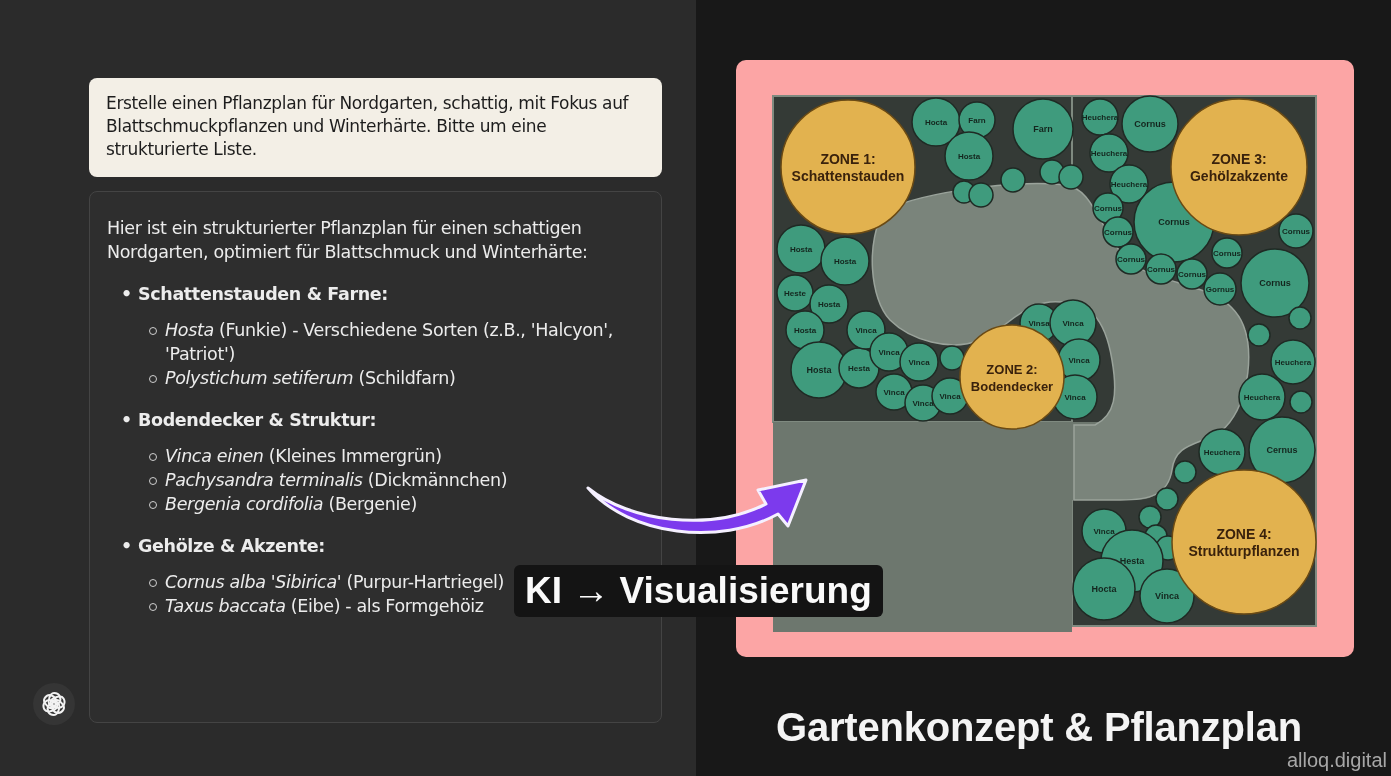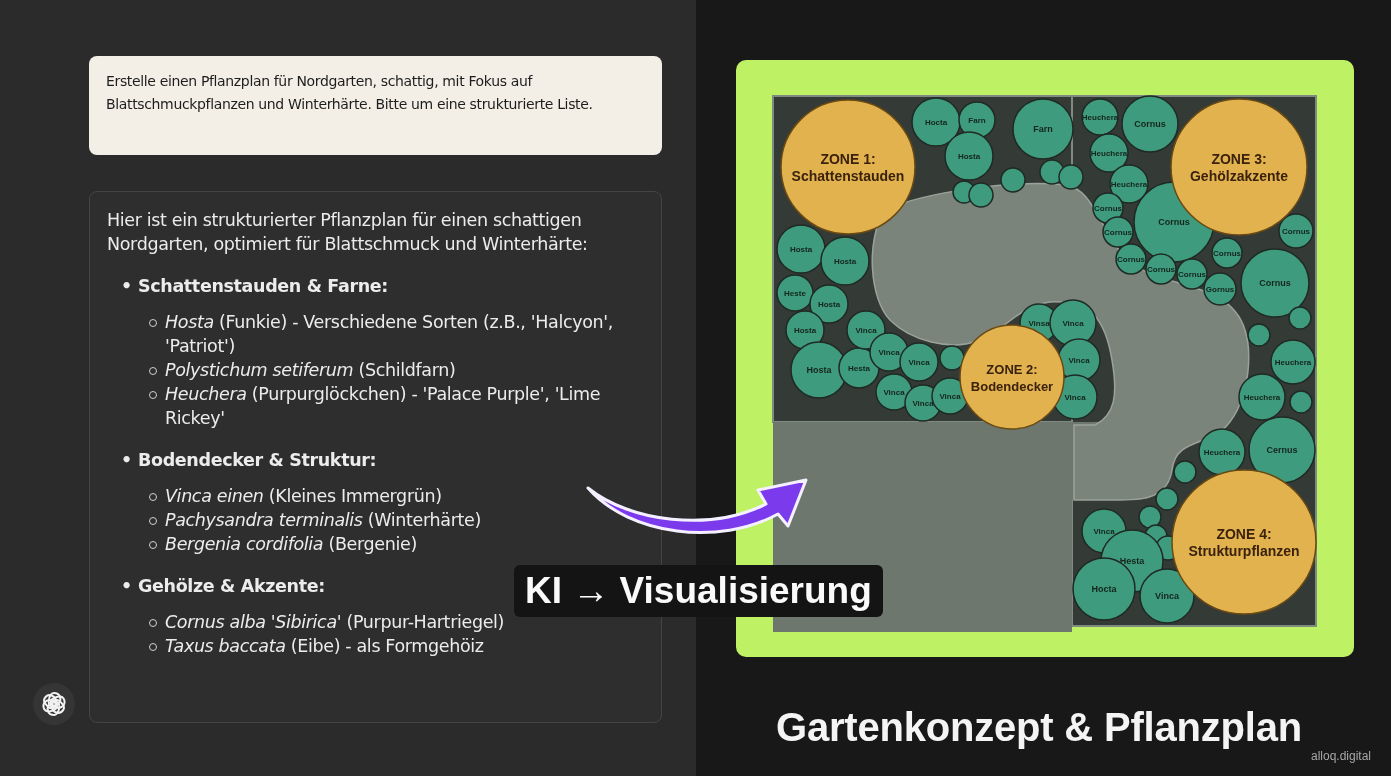--- a/index.html
+++ b/index.html
@@ -3,30 +3,30 @@
 <meta charset="utf-8">
 <style>
   * { box-sizing: border-box; margin: 0; padding: 0; }
   html, body { width: 1391px; height: 776px; overflow: hidden; background: #1a1a1a; }
   body { position: relative; font-family: "DejaVu Sans", sans-serif; }
 
   .left-pane { position: absolute; left: 0; top: 0; width: 696px; height: 776px; background: #2b2b2b; }
   .right-pane { position: absolute; left: 696px; top: 0; width: 695px; height: 776px; background: #181818; }
 
   .user-bubble {
-    position: absolute; left: 89px; top: 56px; width: 573px; height: 99px;
+    position: absolute; left: 89px; top: 78px; width: 573px; height: 99px;
     background: #f3efe6; border-radius: 8px; padding: 14px 17px;
-    color: #1d1d1d; font-family: "DejaVu Sans", sans-serif; font-size: 14px; line-height: 23px;
+    color: #1d1d1d; font-family: "DejaVu Sans", sans-serif; font-size: 17px; line-height: 23px;
     letter-spacing: -0.35px;
   }
 
   .reply-card {
     position: absolute; left: 89px; top: 191px; width: 573px; height: 532px;
     background: #2e2e2e; border: 1px solid #444; border-radius: 8px;
-    padding: 16px 17px; color: #ececec;
+    padding: 24px 17px; color: #ececec;
     font-family: "DejaVu Sans", sans-serif; font-size: 17.5px; line-height: 24px;
     letter-spacing: -0.35px;
   }
   .reply-intro { margin-bottom: 18px; }
   .section { margin-bottom: 18px; }
   .section-title { font-weight: bold; padding-left: 31px; position: relative; margin-bottom: 12px; }
   .section-title::before { content: "•"; position: absolute; left: 14px; top: 0; }
   .plant-item { position: relative; padding-left: 58px; }
   .plant-item::before {
     content: ""; position: absolute; left: 42px; top: 9px; width: 6px; height: 6px;
@@ -34,32 +34,32 @@
   }
   .plant-item .latin { font-style: italic; }
 
   .assistant-avatar {
     position: absolute; left: 33px; top: 683px; width: 42px; height: 42px; border-radius: 50%;
     background: #353535; display: flex; align-items: center; justify-content: center;
   }
 
   .garden-card {
     position: absolute; left: 736px; top: 60px; width: 618px; height: 597px;
-    background: #bef264; border-radius: 10px;
+    background: #fca5a5; border-radius: 10px;
   }
   .garden-svg { position: absolute; left: 0; top: 0; }
 
   .caption-title {
     position: absolute; left: 776px; top: 705px; width: 560px;
     color: #f4f4f4; font-family: "Liberation Sans", sans-serif; font-weight: bold;
     font-size: 40px; letter-spacing: -0.2px; white-space: nowrap;
   }
   .watermark {
-    position: absolute; right: 20px; top: 749px; color: #a7a7a7;
-    font-family: "Liberation Sans", sans-serif; font-size: 12px;
+    position: absolute; right: 4px; top: 749px; color: #a7a7a7;
+    font-family: "Liberation Sans", sans-serif; font-size: 20px;
   }
 
   .overlay-label {
     position: absolute; left: 514px; top: 565px; height: 52px; padding: 0 11px;
     background: #141414; border-radius: 6px; display: flex; align-items: center;
     color: #fafafa; font-family: "Liberation Sans", sans-serif; font-weight: bold; font-size: 37px;
     white-space: nowrap;
   }
   .arrow-svg { position: absolute; left: 580px; top: 470px; }
 </style>
@@ -71,26 +71,25 @@
     <span>Erstelle einen Pflanzplan für Nordgarten, schattig, mit Fokus auf Blattschmuckpflanzen und Winterhärte. Bitte um eine strukturierte Liste.</span>
   </div>
 
   <div class="reply-card">
     <div class="reply-intro">Hier ist ein strukturierter Pflanzplan für einen schattigen Nordgarten, optimiert für Blattschmuck und Winterhärte:</div>
     <div id="sections">
         <div class="section">
           <div class="section-title">Schattenstauden &amp; Farne:</div>
           <div class="plant-item"><span class="latin">Hosta</span><span> (Funkie) - Verschiedene Sorten (z.B., 'Halcyon', 'Patriot')</span></div>
           <div class="plant-item"><span class="latin">Polystichum setiferum</span><span> (Schildfarn)</span></div>
-          <div class="plant-item"><span class="latin">Heuchera</span><span> (Purpurglöckchen) - 'Palace Purple', 'Lime Rickey'</span></div>
         </div>
         <div class="section">
           <div class="section-title">Bodendecker &amp; Struktur:</div>
           <div class="plant-item"><span class="latin">Vinca einen</span><span> (Kleines Immergrün)</span></div>
-          <div class="plant-item"><span class="latin">Pachysandra terminalis</span><span> (Winterhärte)</span></div>
+          <div class="plant-item"><span class="latin">Pachysandra terminalis</span><span> (Dickmännchen)</span></div>
           <div class="plant-item"><span class="latin">Bergenia cordifolia</span><span> (Bergenie)</span></div>
         </div>
         <div class="section">
           <div class="section-title">Gehölze &amp; Akzente:</div>
           <div class="plant-item"><span class="latin">Cornus alba 'Sibirica'</span><span> (Purpur-Hartriegel)</span></div>
           <div class="plant-item"><span class="latin">Taxus baccata</span><span> (Eibe) - als Formgehöiz</span></div>
         </div>
       </div>
   </div>
 

